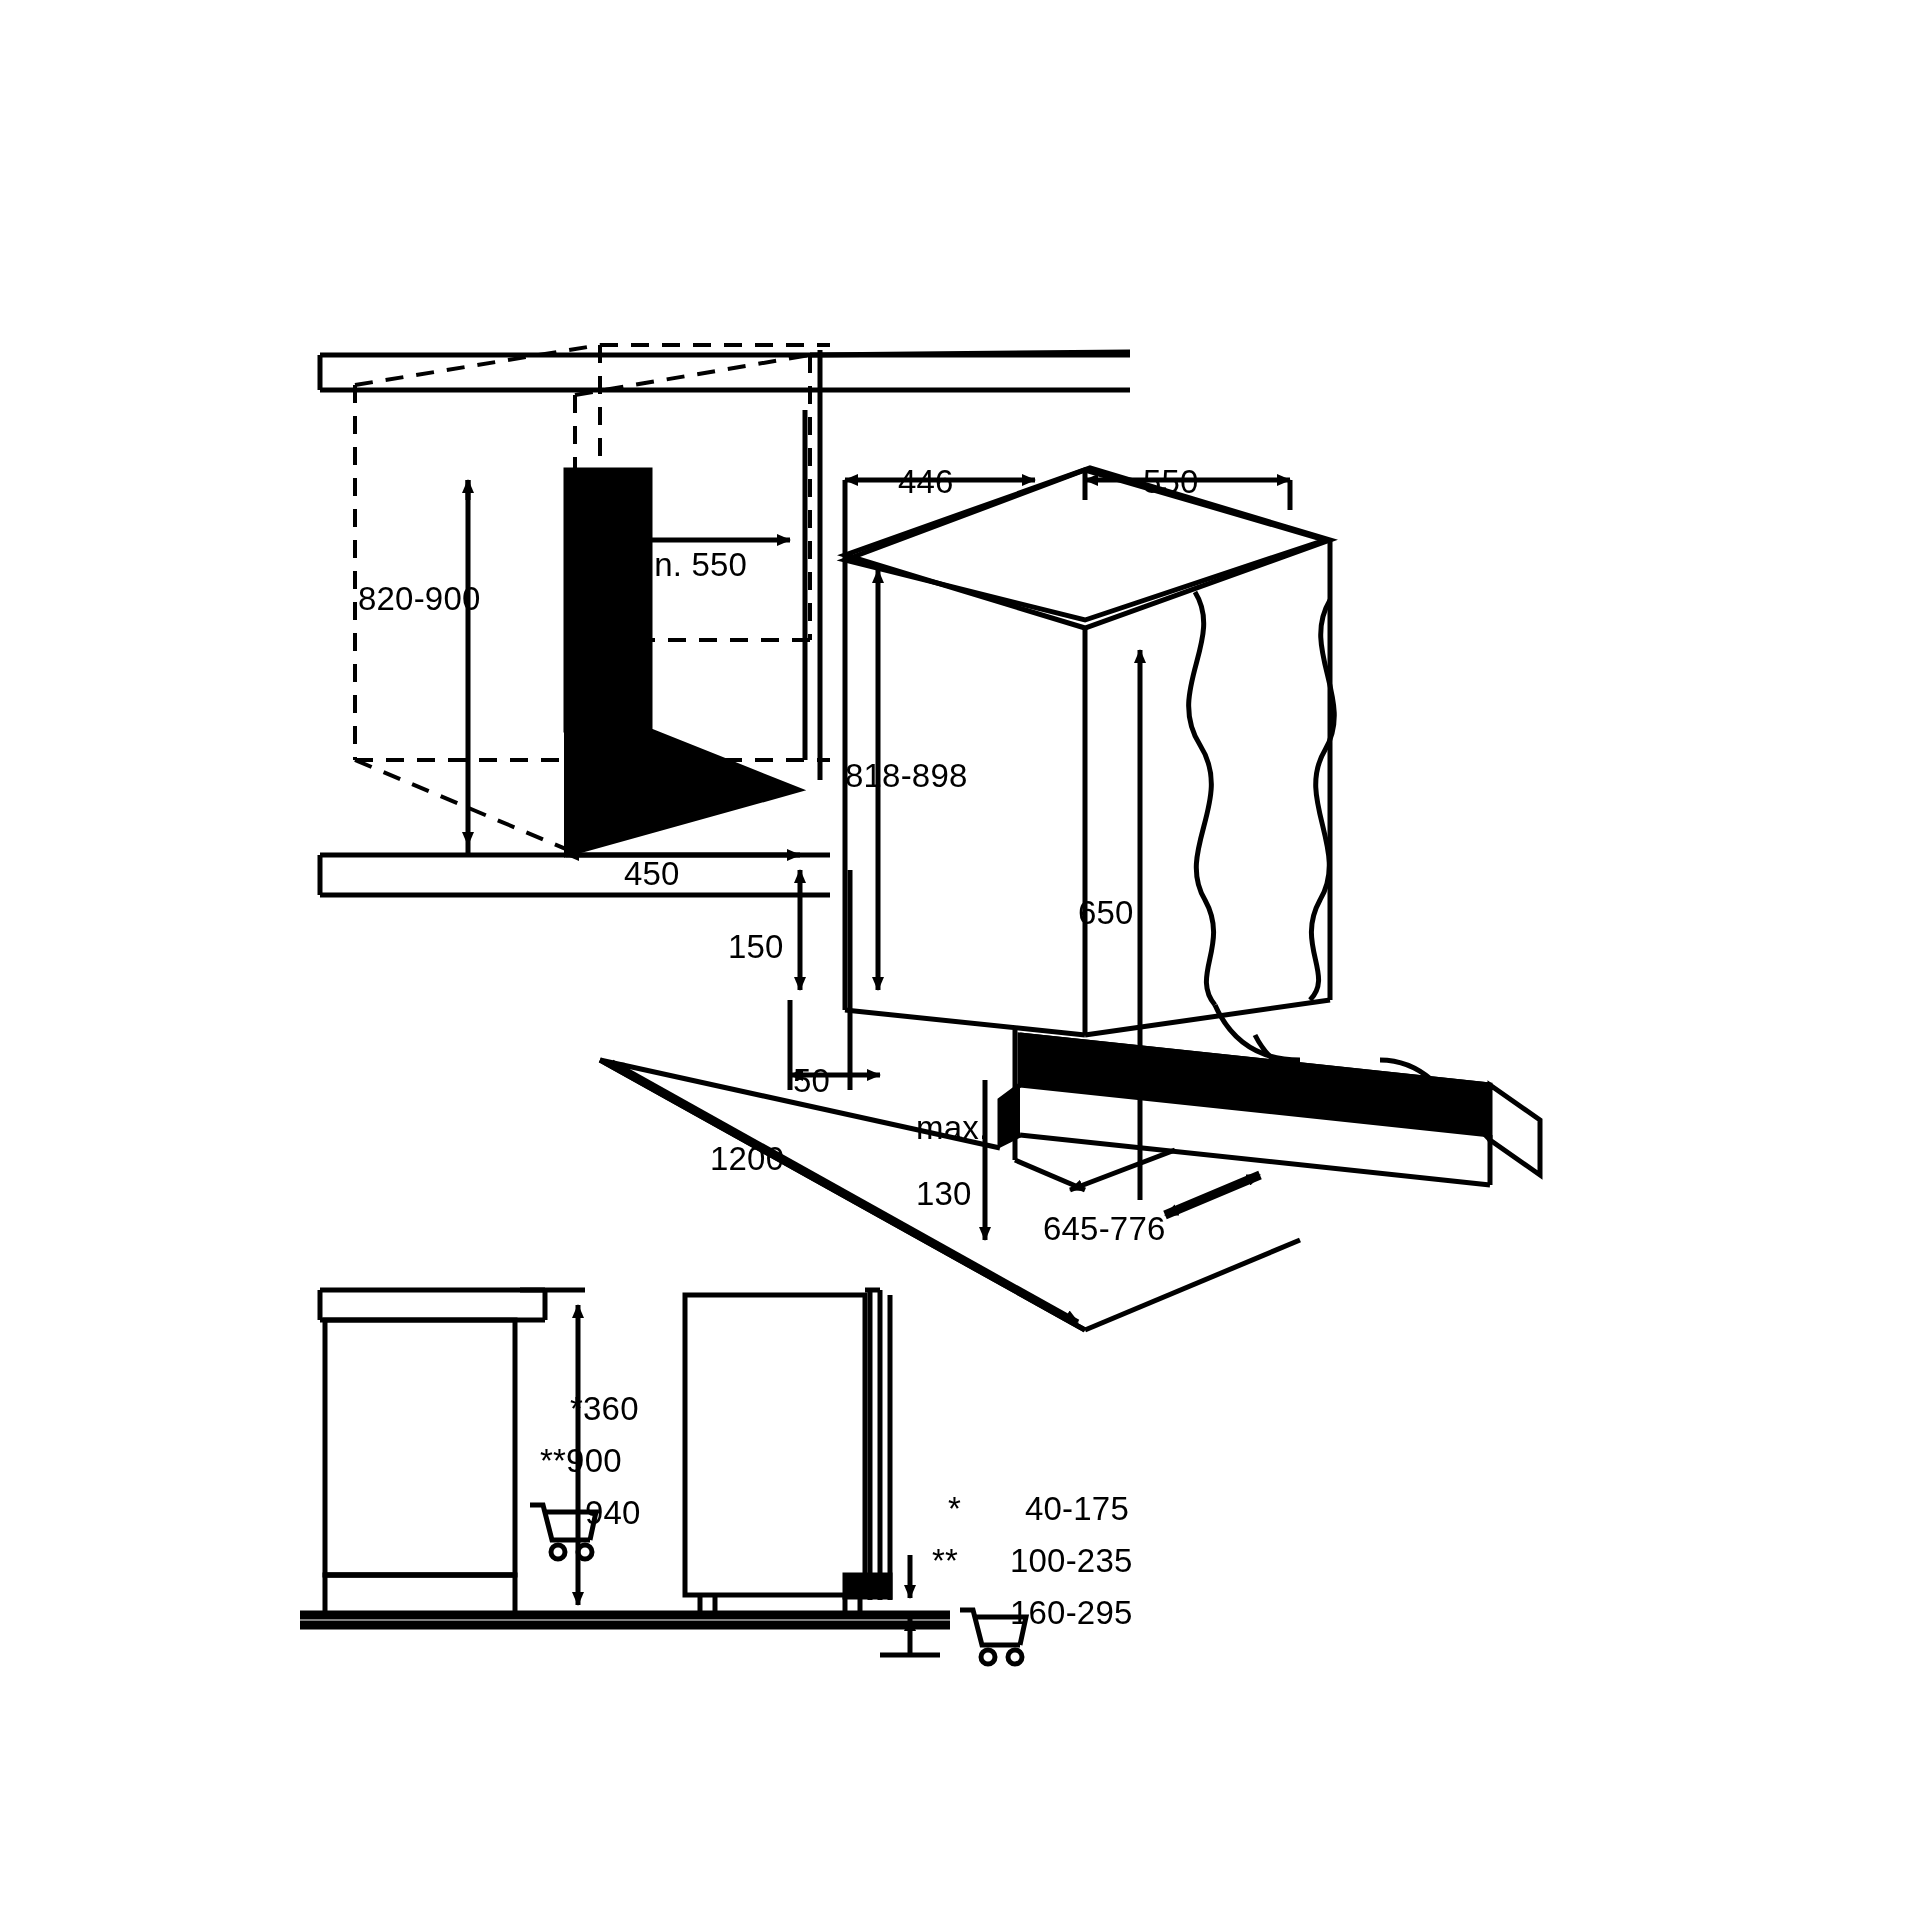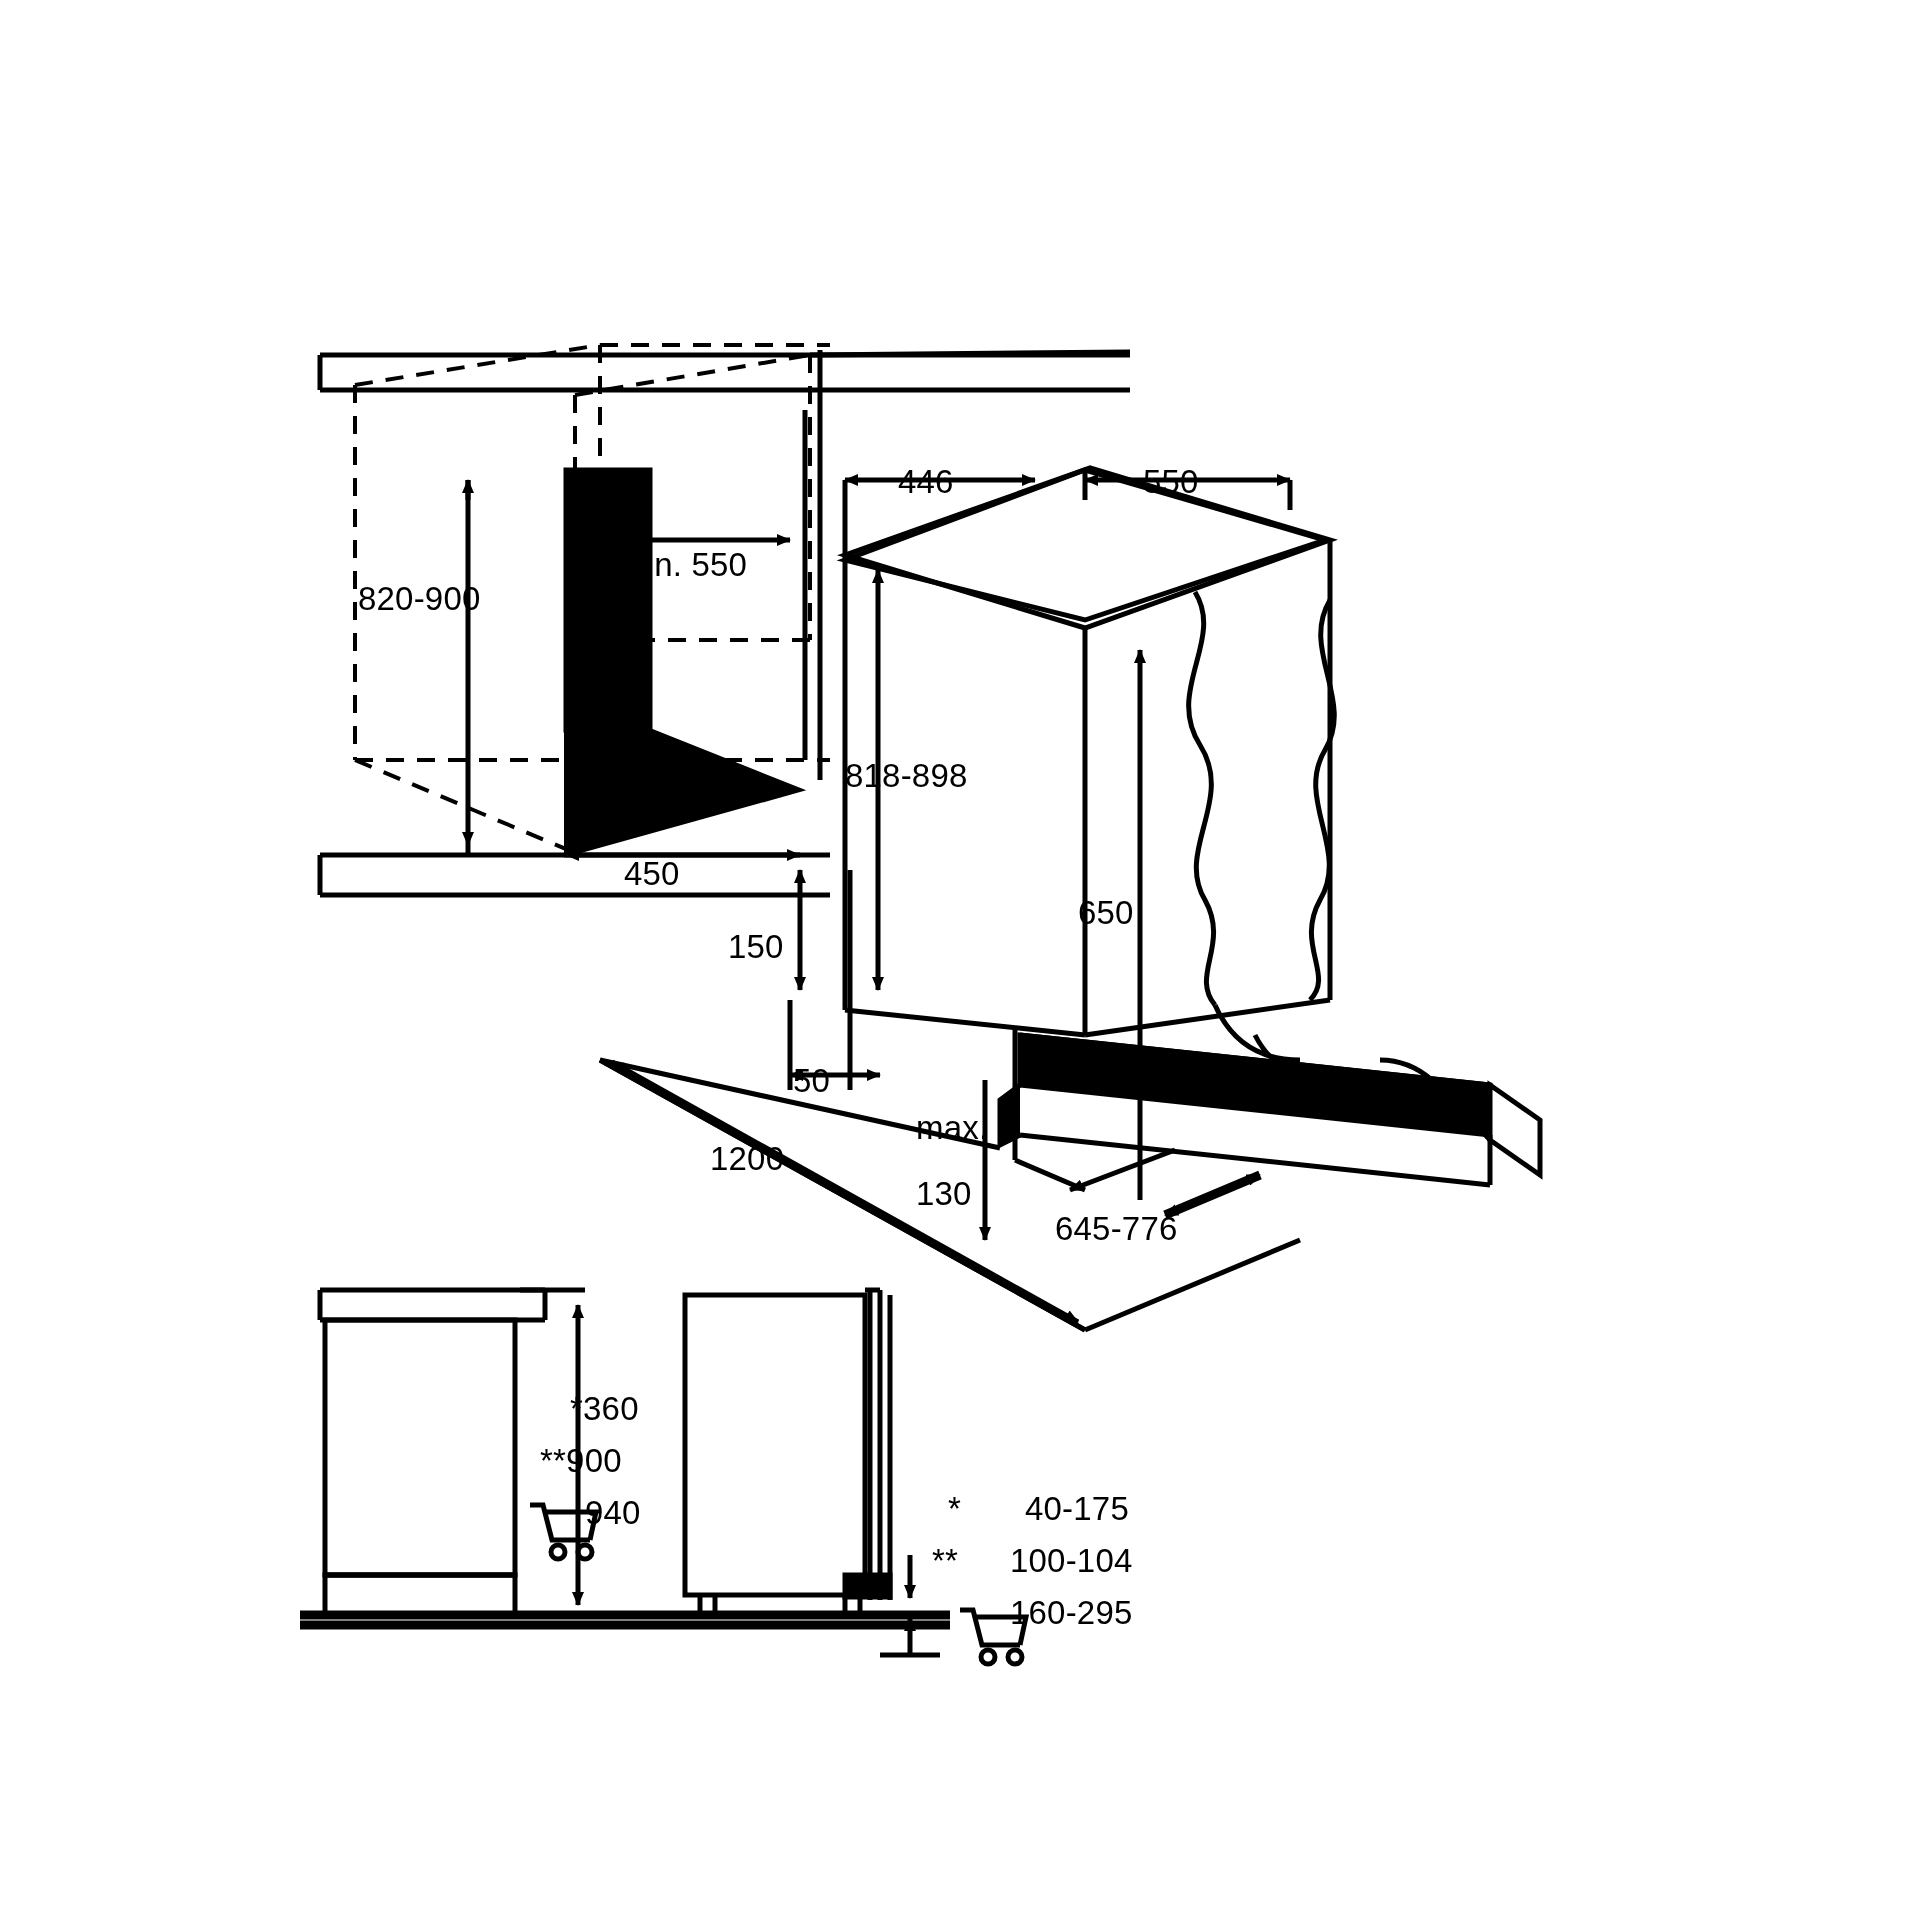--- a/index.html
+++ b/index.html
@@ -191,27 +191,27 @@
 
 <div class="lbl dim" style="left:728px;top:928px;">150</div>
 
 <div class="lbl dim" style="left:793px;top:1062px;text-align:right;">50</div>
 
 <div class="lbl dim" style="left:710px;top:1140px;">1200</div>
 
 <div class="lbl dim" style="left:916px;top:1109px;">max.</div>
 <div class="lbl dim" style="left:916px;top:1175px;">130</div>
 
-<div class="lbl dim" style="left:1043px;top:1210px;margin-left:12px;">645-776</div>
+<div class="lbl dim" style="left:1043px;top:1210px;">645-776</div>
 
 <div class="lbl dim" style="left:570px;top:1390px;">*360</div>
 <div class="lbl dim" style="left:540px;top:1442px;">**900</div>
 <div class="lbl dim" style="left:585px;top:1494px;">940</div>
 
 <div class="lbl dim" style="left:948px;top:1490px;">*</div>
 <div class="lbl dim" style="left:1025px;top:1490px;">40-175</div>
 
 <div class="lbl dim" style="left:932px;top:1542px;">**</div>
-<div class="lbl dim" style="left:1010px;top:1542px;">100-104</div>
+<div class="lbl dim" style="left:1010px;top:1542px;">100-235</div>
 
 <div class="lbl dim" style="left:1010px;top:1594px;">160-295</div>
 
 </div>
 
 </body></html>

